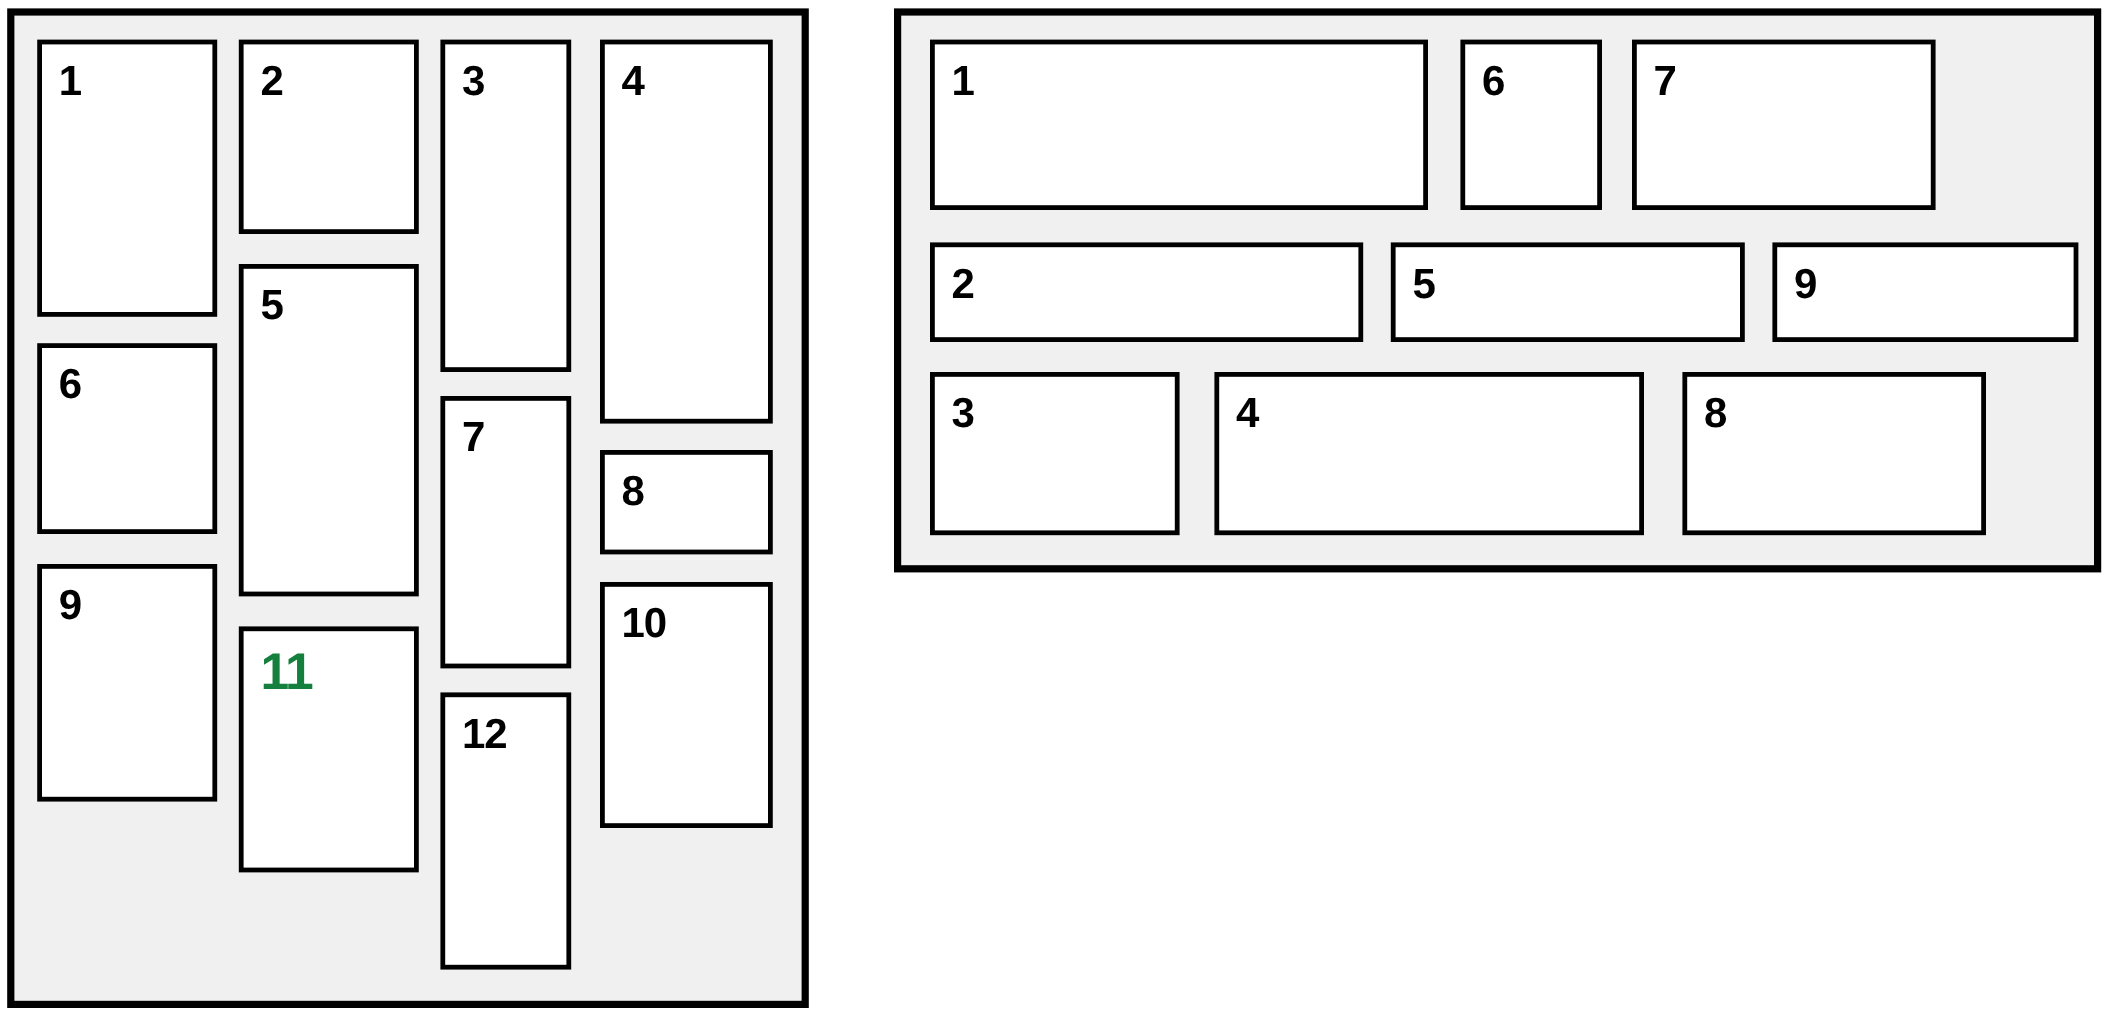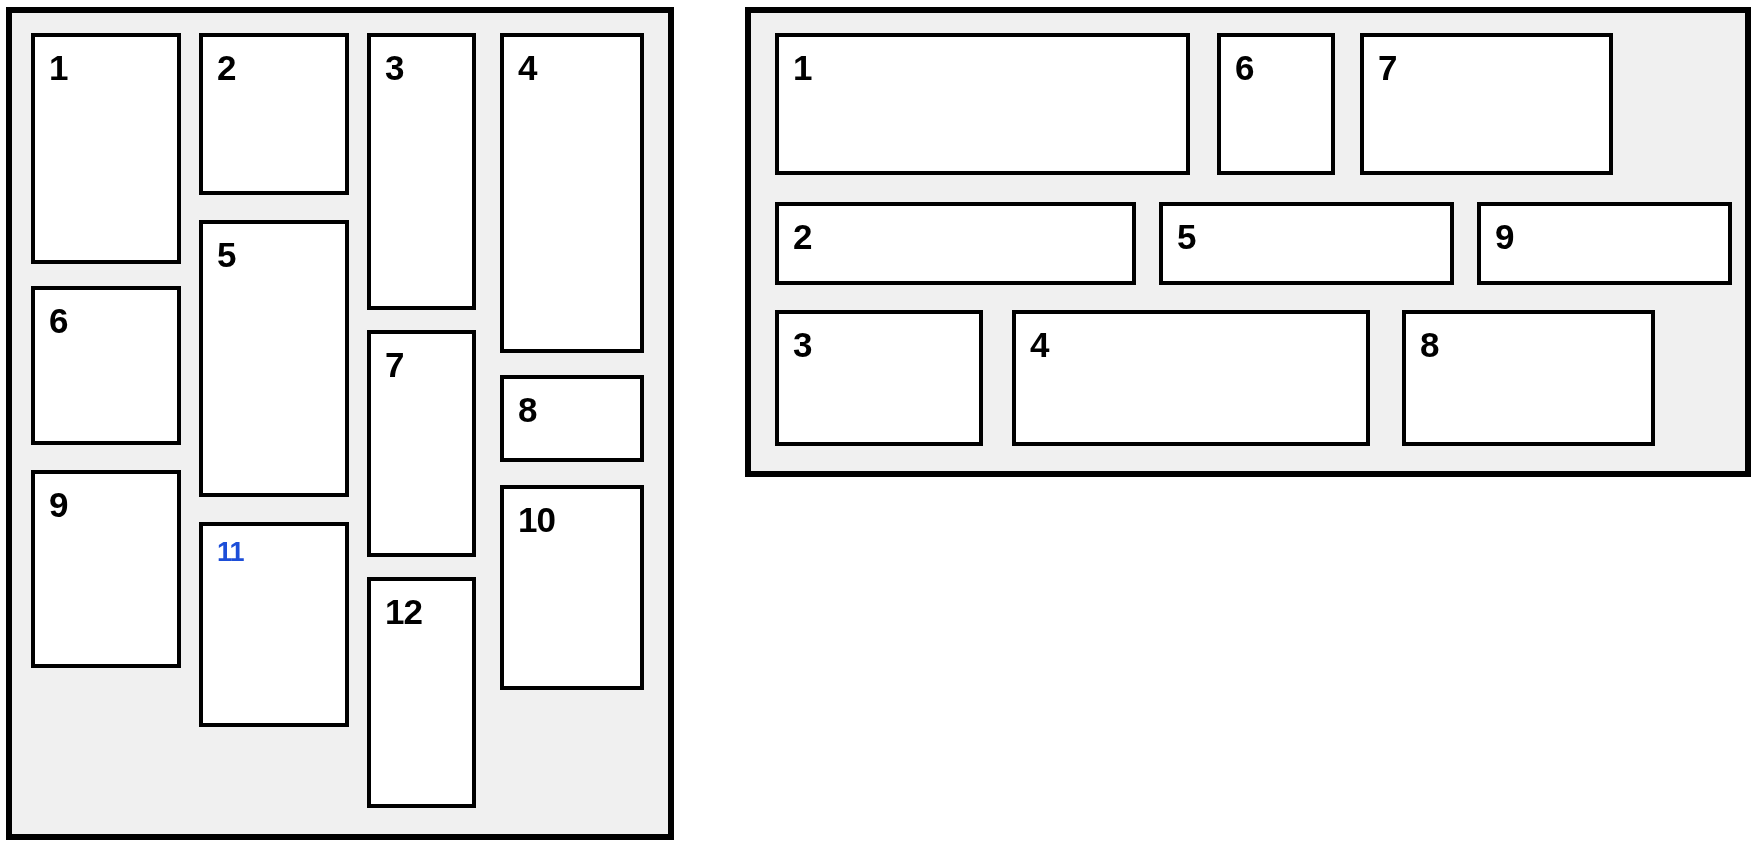--- a/index.html
+++ b/index.html
@@ -41,21 +41,21 @@
     <div class="masonry-item" style="left: 31px; top: 33px; width: 150px; height: 231px; background: rgb(255, 255, 255); border-color: rgb(0, 0, 0); border-width: 4px;"><span class="item-number" style="color: rgb(0, 0, 0); font-size: 35px;">1</span></div>
     <div class="masonry-item" style="left: 199px; top: 33px; width: 150px; height: 162px; background: rgb(255, 255, 255); border-color: rgb(0, 0, 0); border-width: 4px;"><span class="item-number" style="color: rgb(0, 0, 0); font-size: 35px;">2</span></div>
     <div class="masonry-item" style="left: 367px; top: 33px; width: 109px; height: 277px; background: rgb(255, 255, 255); border-color: rgb(0, 0, 0); border-width: 4px;"><span class="item-number" style="color: rgb(0, 0, 0); font-size: 35px;">3</span></div>
     <div class="masonry-item" style="left: 500px; top: 33px; width: 144px; height: 320px; background: rgb(255, 255, 255); border-color: rgb(0, 0, 0); border-width: 4px;"><span class="item-number" style="color: rgb(0, 0, 0); font-size: 35px;">4</span></div>
     <div class="masonry-item" style="left: 199px; top: 220px; width: 150px; height: 277px; background: rgb(255, 255, 255); border-color: rgb(0, 0, 0); border-width: 4px;"><span class="item-number" style="color: rgb(0, 0, 0); font-size: 35px;">5</span></div>
     <div class="masonry-item" style="left: 31px; top: 286px; width: 150px; height: 159px; background: rgb(255, 255, 255); border-color: rgb(0, 0, 0); border-width: 4px;"><span class="item-number" style="color: rgb(0, 0, 0); font-size: 35px;">6</span></div>
     <div class="masonry-item" style="left: 367px; top: 330px; width: 109px; height: 227px; background: rgb(255, 255, 255); border-color: rgb(0, 0, 0); border-width: 4px;"><span class="item-number" style="color: rgb(0, 0, 0); font-size: 35px;">7</span></div>
     <div class="masonry-item" style="left: 500px; top: 375px; width: 144px; height: 87px; background: rgb(255, 255, 255); border-color: rgb(0, 0, 0); border-width: 4px;"><span class="item-number" style="color: rgb(0, 0, 0); font-size: 35px;">8</span></div>
     <div class="masonry-item" style="left: 31px; top: 470px; width: 150px; height: 198px; background: rgb(255, 255, 255); border-color: rgb(0, 0, 0); border-width: 4px;"><span class="item-number" style="color: rgb(0, 0, 0); font-size: 35px;">9</span></div>
     <div class="masonry-item" style="left: 500px; top: 485px; width: 144px; height: 205px; background: rgb(255, 255, 255); border-color: rgb(0, 0, 0); border-width: 4px;"><span class="item-number" style="color: rgb(0, 0, 0); font-size: 35px;">10</span></div>
-    <div class="masonry-item" style="left: 199px; top: 522px; width: 150px; height: 205px; background: rgb(255, 255, 255); border-color: rgb(0, 0, 0); border-width: 4px;"><span class="item-number" style="color: #1d4ed8; font-size: 27px;">11</span></div>
+    <div class="masonry-item" style="left: 199px; top: 522px; width: 150px; height: 205px; background: rgb(255, 255, 255); border-color: rgb(0, 0, 0); border-width: 4px;"><span class="item-number" style="color: #15803d; font-size: 43px;">11</span></div>
     <div class="masonry-item" style="left: 367px; top: 577px; width: 109px; height: 231px; background: rgb(255, 255, 255); border-color: rgb(0, 0, 0); border-width: 4px;"><span class="item-number" style="color: rgb(0, 0, 0); font-size: 35px;">12</span></div>
     <div class="panel" style="left: 745px; top: 7px; width: 1006px; height: 470px; background: rgb(240, 240, 240); border-color: rgb(0, 0, 0); border-width: 6px;"></div>
     <div class="masonry-item" style="left: 775px; top: 33px; width: 415px; height: 142px; background: rgb(255, 255, 255); border-color: rgb(0, 0, 0); border-width: 4px;"><span class="item-number" style="color: rgb(0, 0, 0); font-size: 35px;">1</span></div>
     <div class="masonry-item" style="left: 775px; top: 202px; width: 361px; height: 83px; background: rgb(255, 255, 255); border-color: rgb(0, 0, 0); border-width: 4px;"><span class="item-number" style="color: rgb(0, 0, 0); font-size: 35px;">2</span></div>
     <div class="masonry-item" style="left: 775px; top: 310px; width: 208px; height: 136px; background: rgb(255, 255, 255); border-color: rgb(0, 0, 0); border-width: 4px;"><span class="item-number" style="color: rgb(0, 0, 0); font-size: 35px;">3</span></div>
     <div class="masonry-item" style="left: 1012px; top: 310px; width: 358px; height: 136px; background: rgb(255, 255, 255); border-color: rgb(0, 0, 0); border-width: 4px;"><span class="item-number" style="color: rgb(0, 0, 0); font-size: 35px;">4</span></div>
     <div class="masonry-item" style="left: 1159px; top: 202px; width: 295px; height: 83px; background: rgb(255, 255, 255); border-color: rgb(0, 0, 0); border-width: 4px;"><span class="item-number" style="color: rgb(0, 0, 0); font-size: 35px;">5</span></div>
     <div class="masonry-item" style="left: 1217px; top: 33px; width: 118px; height: 142px; background: rgb(255, 255, 255); border-color: rgb(0, 0, 0); border-width: 4px;"><span class="item-number" style="color: rgb(0, 0, 0); font-size: 35px;">6</span></div>
     <div class="masonry-item" style="left: 1360px; top: 33px; width: 253px; height: 142px; background: rgb(255, 255, 255); border-color: rgb(0, 0, 0); border-width: 4px;"><span class="item-number" style="color: rgb(0, 0, 0); font-size: 35px;">7</span></div>
     <div class="masonry-item" style="left: 1402px; top: 310px; width: 253px; height: 136px; background: rgb(255, 255, 255); border-color: rgb(0, 0, 0); border-width: 4px;"><span class="item-number" style="color: rgb(0, 0, 0); font-size: 35px;">8</span></div>

